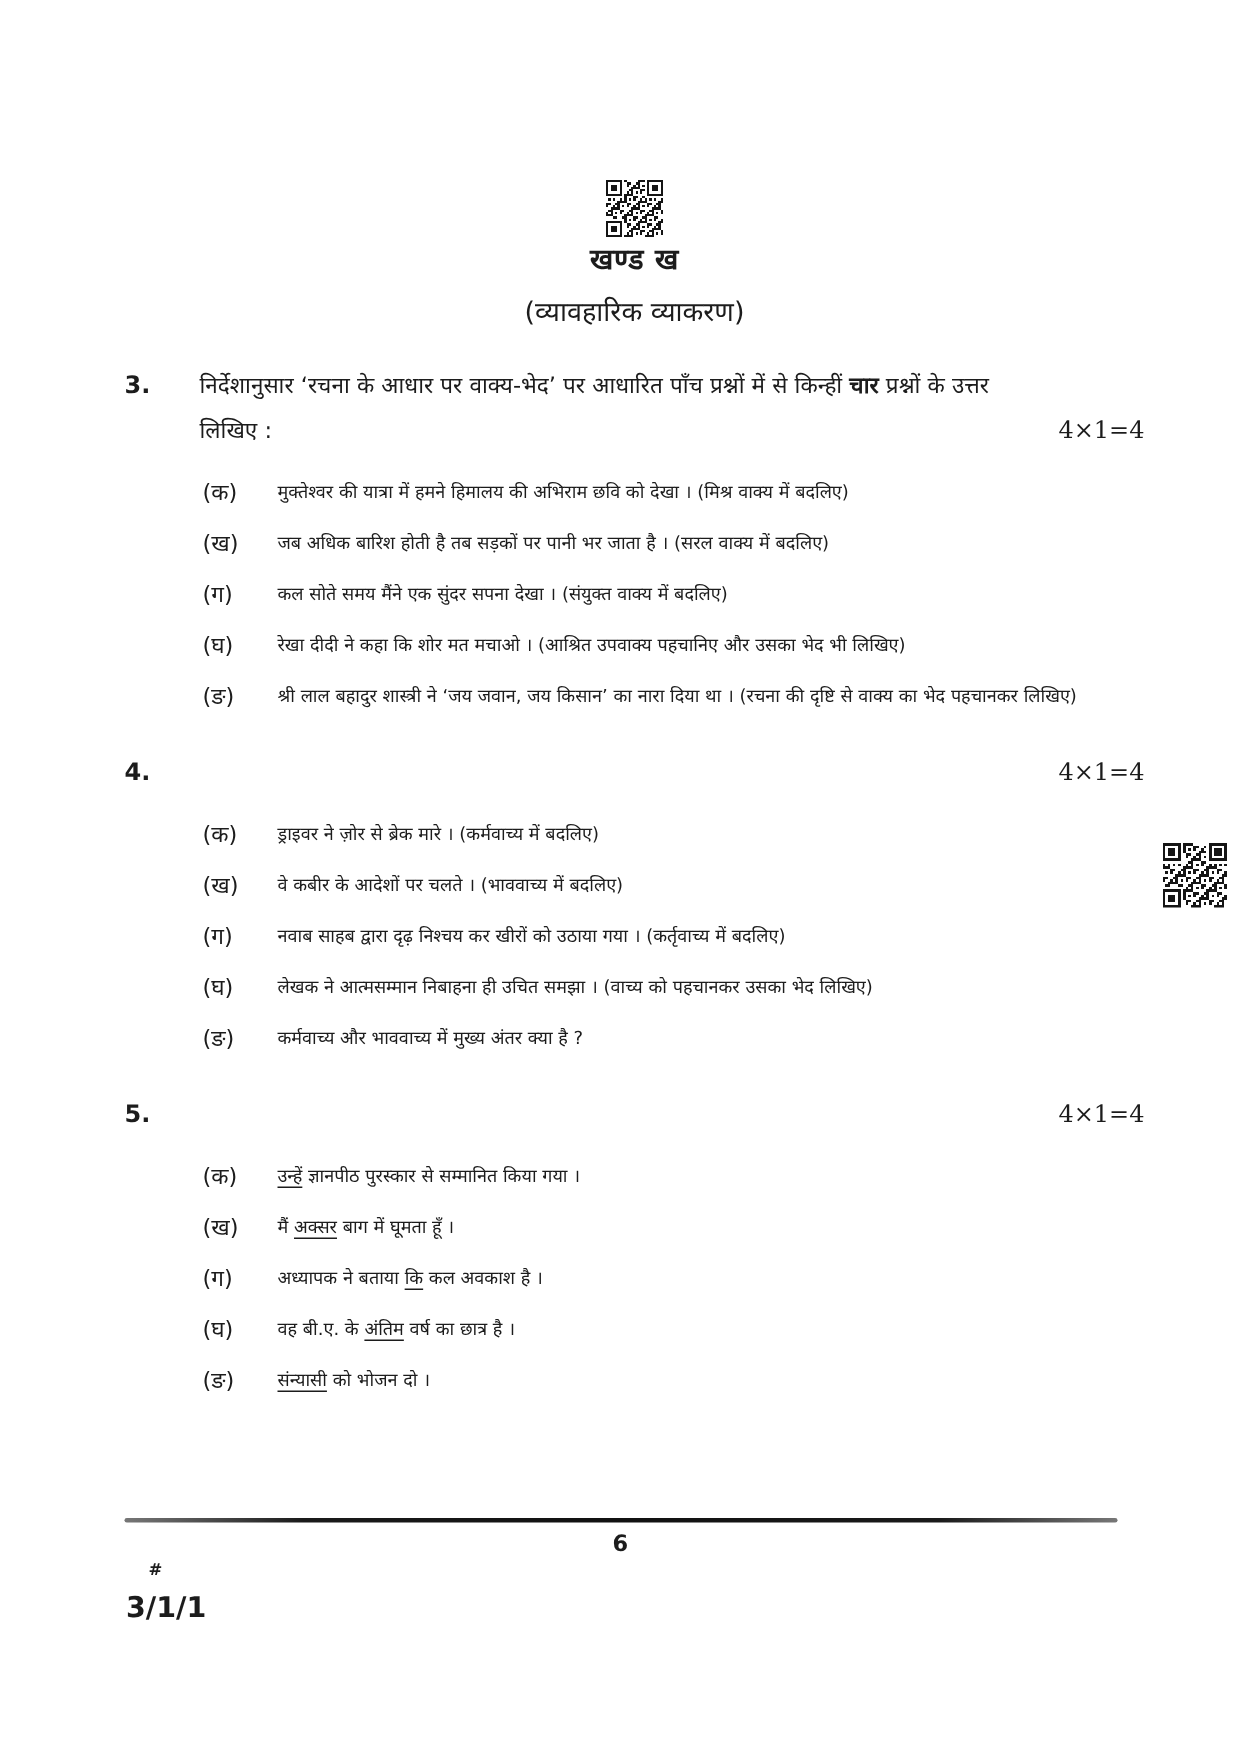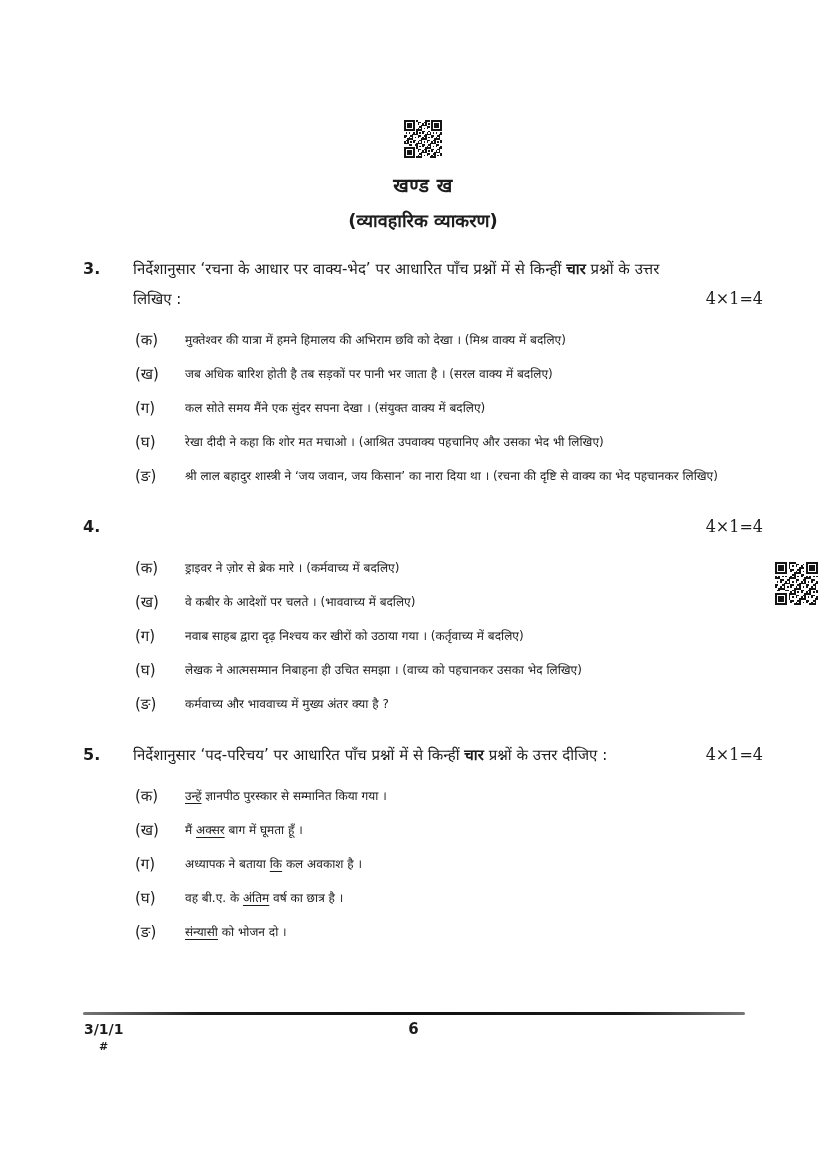--- a/index.html
+++ b/index.html
@@ -21,26 +21,26 @@
     display: flex;
     justify-content: center;
   }
   .qr-box { line-height: 0; }
   .qr-box svg { display: block; }
   .section-title {
     text-align: center;
     font-weight: bold;
     font-size: 19px;
     line-height: 22px;
-    margin-top: 16px;
+    margin-top: 4px;
     letter-spacing: 0.5px;
   }
   .section-subtitle {
     text-align: center;
-    font-weight: bold;
+    font-weight: normal;
     font-size: 18px;
     line-height: 22px;
     margin-top: 14px;
   }
   .question { margin-top: 22px; }
   .q-header { display: flex; }
   .q-num {
     width: 50px;
     flex: 0 0 50px;
     font-weight: bold;
@@ -100,23 +100,23 @@
     left: 83px;
     top: 1012px;
     width: 662px;
     height: 3px;
     border-radius: 2px;
     background: linear-gradient(90deg, #777 0%, #1a1a1a 18%, #111 50%, #1a1a1a 82%, #777 100%);
   }
   .footer-code {
     position: absolute;
     left: 84px;
-    top: 1019px;
+    top: 1062px;
     font-weight: bold;
-    font-size: 14px;
+    font-size: 19px;
     line-height: 20px;
   }
   .footer-page {
     position: absolute;
     left: 0;
     right: 0;
     top: 1019px;
     text-align: center;
     font-weight: bold;
     font-size: 15px;
@@ -408,21 +408,20 @@
           <div class="sub-row">
             <div class="sub-label">(ङ)</div>
             <div class="sub-body"><span>कर्मवाच्य और भाववाच्य में मुख्य अंतर क्या है ?</span></div>
           </div>
         </div>
       </div>
       <div class="question">
         <div class="q-header">
           <div class="q-num">5.</div>
           <div class="q-body">
-            <div class="q-line"><span>निर्देशानुसार ‘पद-परिचय’ पर आधारित पाँच प्रश्नों में से किन्हीं </span><span class="bi">चार</span><span> प्रश्नों के उत्तर दीजिए :</span></div>
             <div class="q-marks">4×1=4</div>
           </div>
         </div>
         <div class="q-subs">
           <div class="sub-row">
             <div class="sub-label">(क)</div>
             <div class="sub-body"><span class=" ul">उन्हें</span><span> ज्ञानपीठ पुरस्कार से सम्मानित किया गया ।</span></div>
           </div>
           <div class="sub-row">
             <div class="sub-label">(ख)</div>

